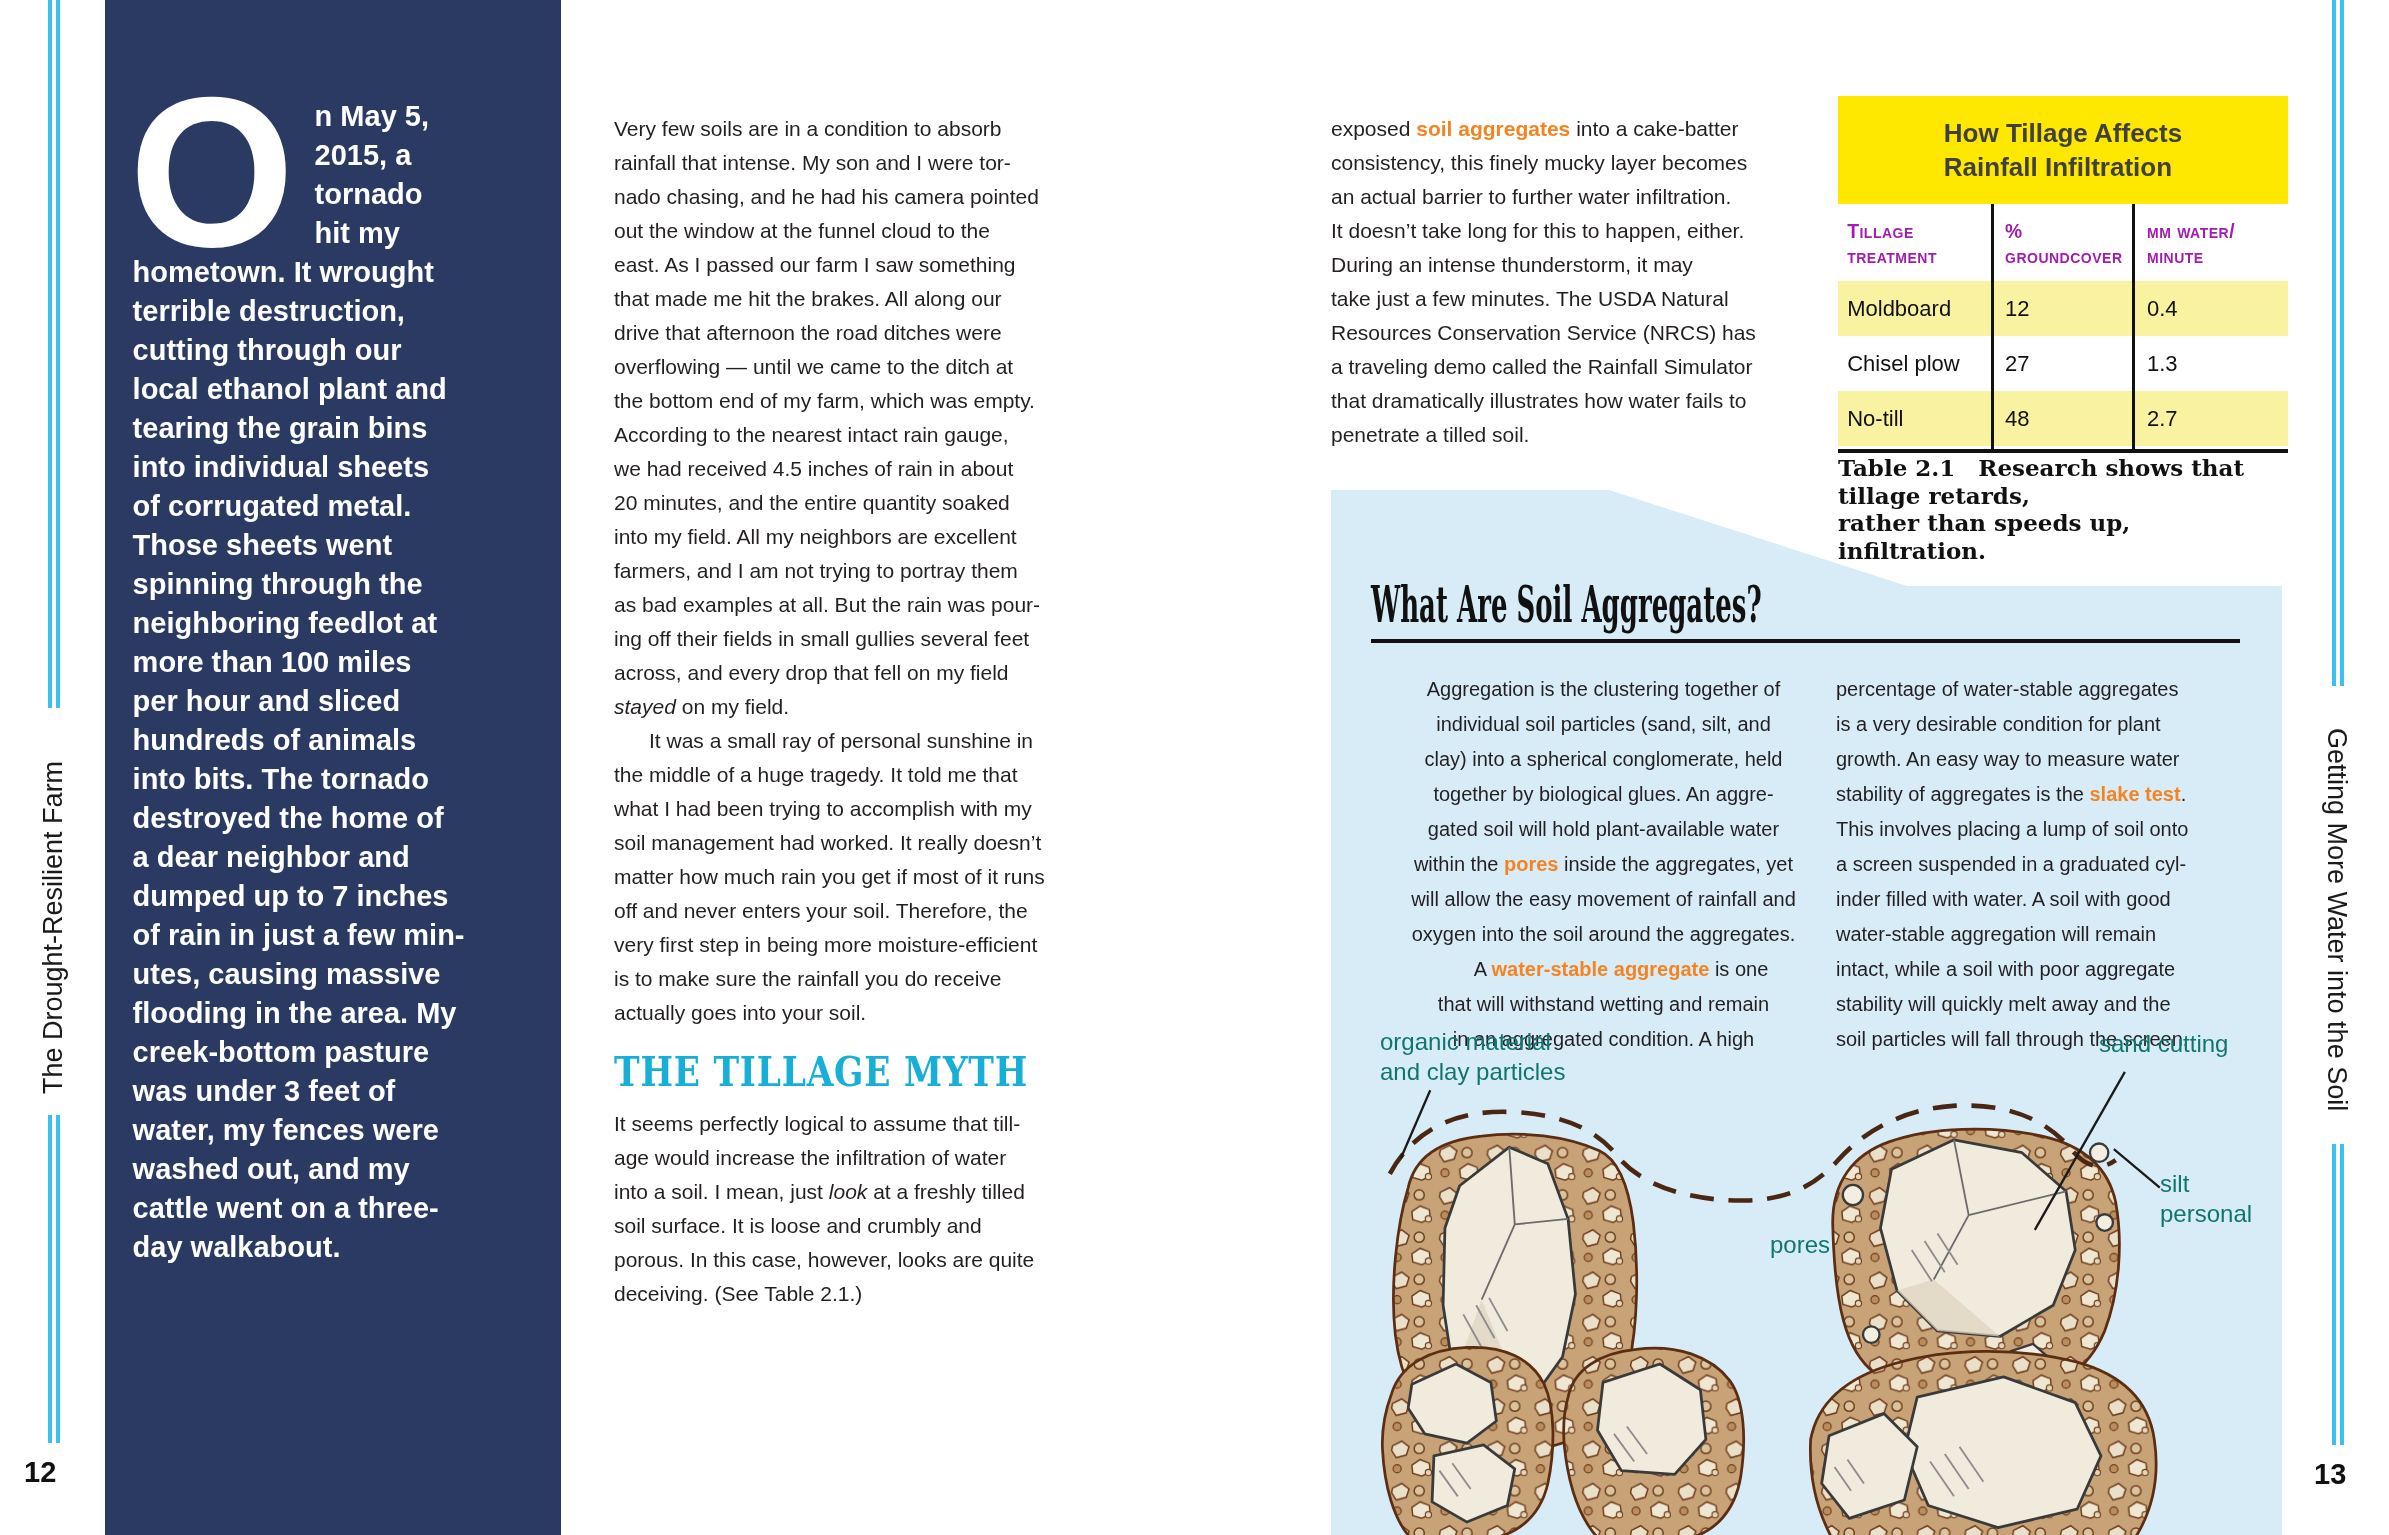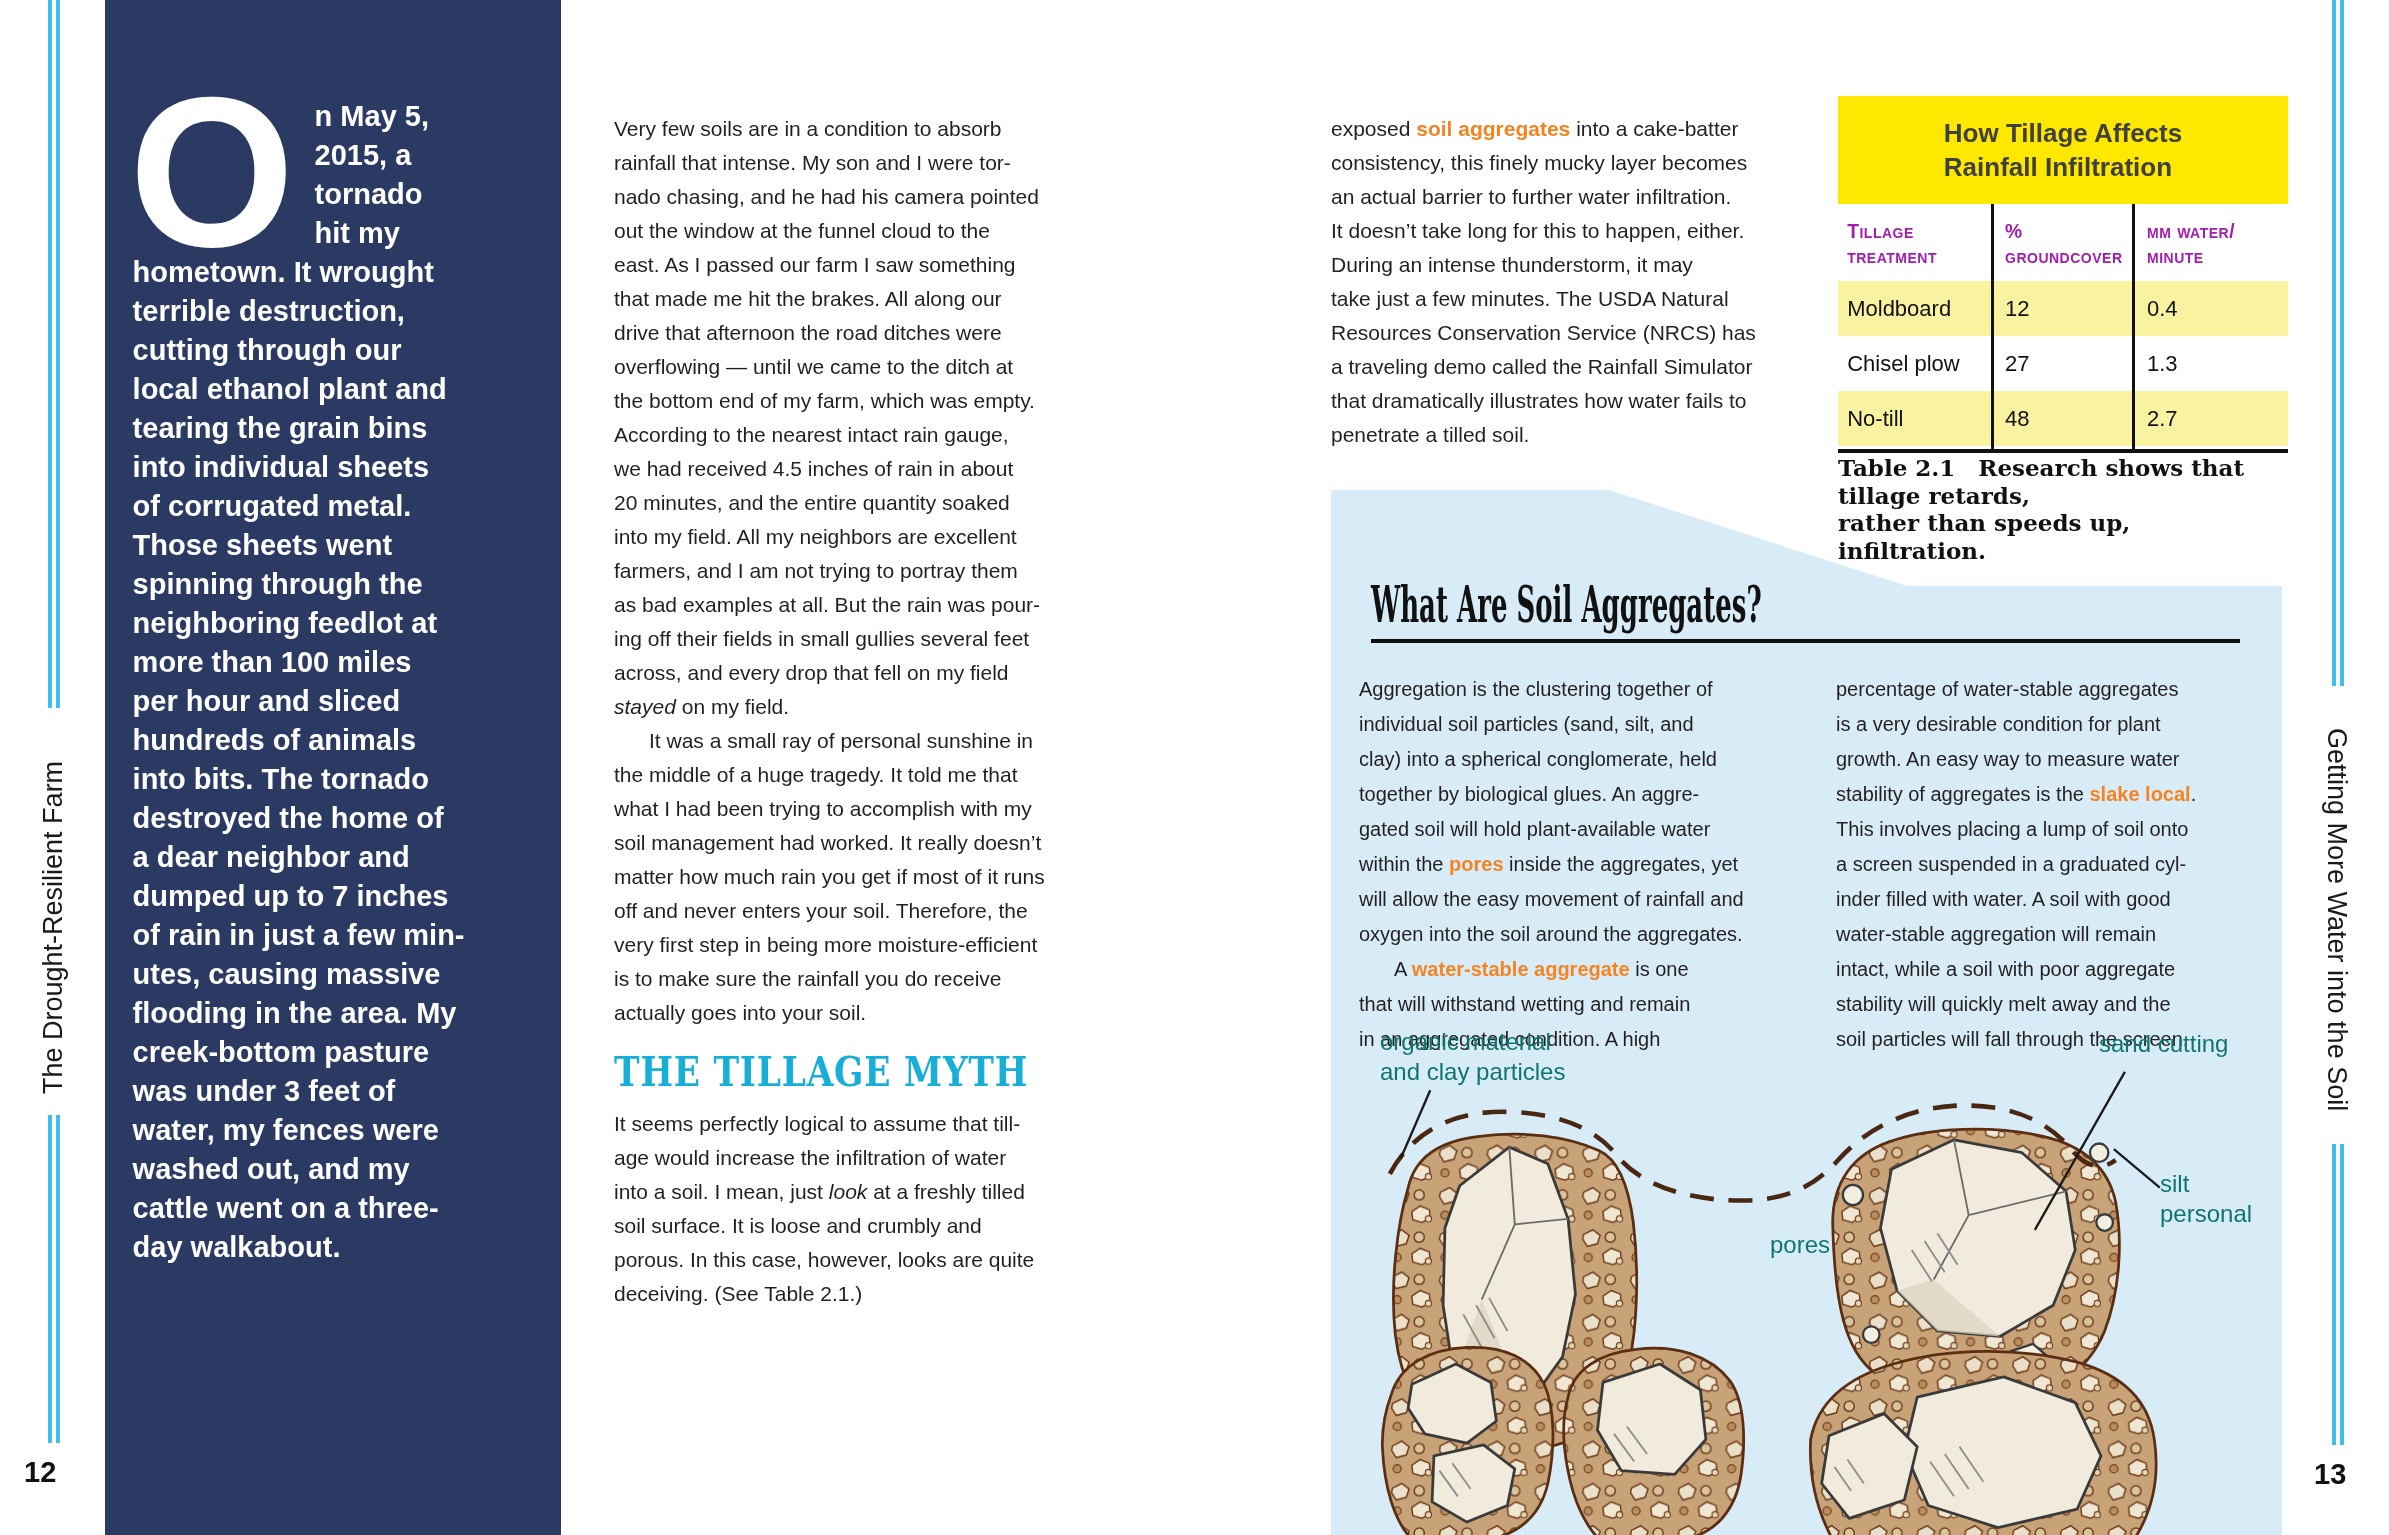--- a/index.html
+++ b/index.html
@@ -45,21 +45,21 @@
   .t-sep{position:absolute;top:108px;width:2.8px;height:247px;background:#111;}
   .t-bot{position:absolute;top:353px;left:0;width:450px;height:3.7px;background:#111;}
   .t-caption{position:absolute;left:1838px;top:454px;width:441px;font-family:"DejaVu Serif",serif;
              font-weight:bold;font-size:23px;line-height:27.6px;white-space:pre-line;color:#111;}
   
   .bluebox{position:absolute;left:1331px;top:490px;width:951px;height:1046px;background:#d8ecf8;
            clip-path:polygon(0 0,278px 0,576px 96px,951px 96px,951px 1046px,0 1046px);}
   .box-head{position:absolute;left:40px;top:90px;font-size:50px;line-height:1;color:#111;
             transform:scaleX(.52);transform-origin:0 0;white-space:nowrap;}
   .box-rule{position:absolute;left:40px;top:149px;width:869px;height:3.7px;background:#111;}
-  .box-col1{position:absolute;left:28px;top:182px;width:441px;}
+  .box-col1{position:absolute;left:52px;top:182px;width:441px;text-align:center;}
   .box-col2{position:absolute;left:505px;top:182px;width:427px;}
   
   .illus{position:absolute;left:1331px;top:1057px;width:951px;height:479px;}
   .fig-label{position:absolute;font-size:24px;line-height:30px;white-space:pre-line;color:#0f766e;}
 </style>
 </head>
 <body>
 
 <div class="spread">
 
@@ -200,21 +200,21 @@
 will allow the easy movement of rainfall and
 oxygen into the soil around the aggregates.</span></p>
       <p class="body sm ind"><span>A </span><span class="seg-o">water-stable aggregate</span><span> is one
 that will withstand wetting and remain
 in an aggregated condition. A high</span></p>
     </div>
     <div class="box-col2">
       <p class="body sm"><span>percentage of water-stable aggregates
 is a very desirable condition for plant
 growth. An easy way to measure water
-stability of aggregates is the </span><span class="seg-o">slake local</span><span>.
+stability of aggregates is the </span><span class="seg-o">slake test</span><span>.
 This involves placing a lump of soil onto
 a screen suspended in a graduated cyl-
 inder filled with water. A soil with good
 water-stable aggregation will remain
 intact, while a soil with poor aggregate
 stability will quickly melt away and the
 soil particles will fall through the screen.</span></p>
     </div>
   </div>
 

